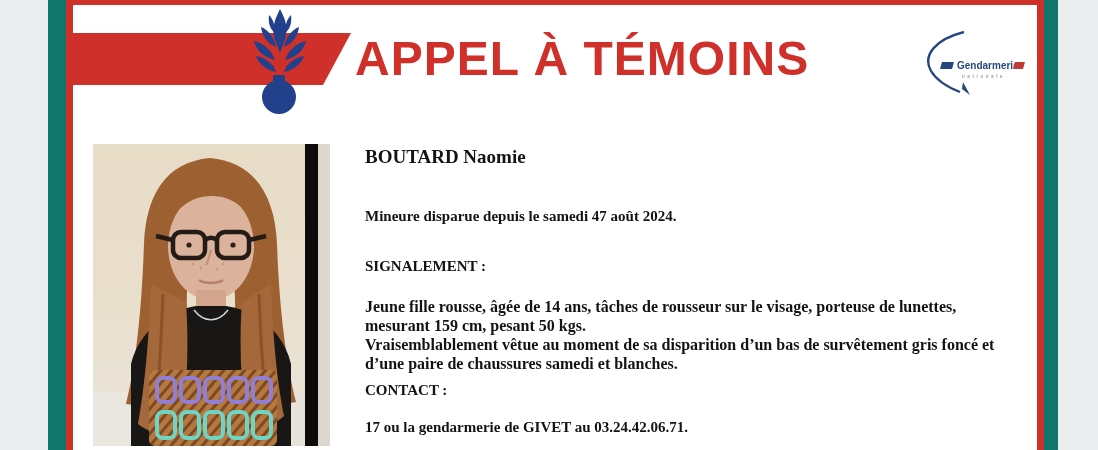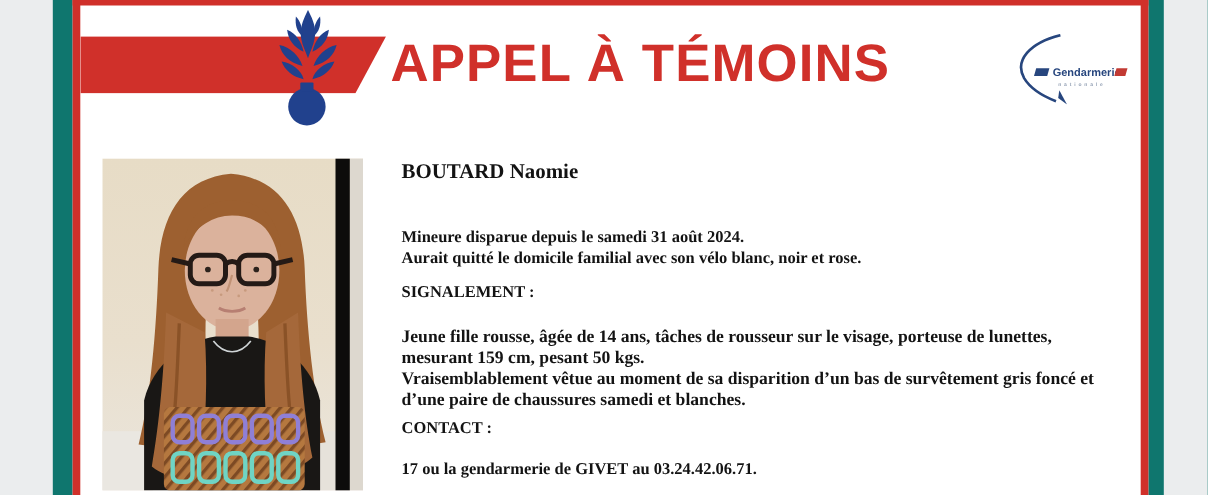--- a/index.html
+++ b/index.html
@@ -149,22 +149,21 @@
         </g>
 
         <rect x="212" y="0" width="13" height="302" fill="#0d0c0b"></rect>
       </svg>
     </div>
 
     <div class="content">
       <div class="name line">BOUTARD Naomie</div>
 
       <div class="p-disparition">
-        <div class="line">Mineure disparue depuis le samedi 31 août 2024.</div>
-        <div class="line">Aurait quitté le domicile familial avec son vélo blanc, noir et rose.</div>
+        <div class="line">Mineure disparue depuis le samedi 47 août 2024.</div>
       </div>
 
       <div class="sig-label line">SIGNALEMENT :</div>
 
       <div class="p-signalement">
         <div class="line">Jeune fille rousse, âgée de 14 ans, tâches de rousseur sur le visage, porteuse de lunettes,</div>
         <div class="line">mesurant 159 cm, pesant 50 kgs.</div>
         <div class="line">Vraisemblablement vêtue au moment de sa disparition d’un bas de survêtement gris foncé et</div>
         <div class="line">d’une paire de chaussures samedi et blanches.</div>
       </div>

